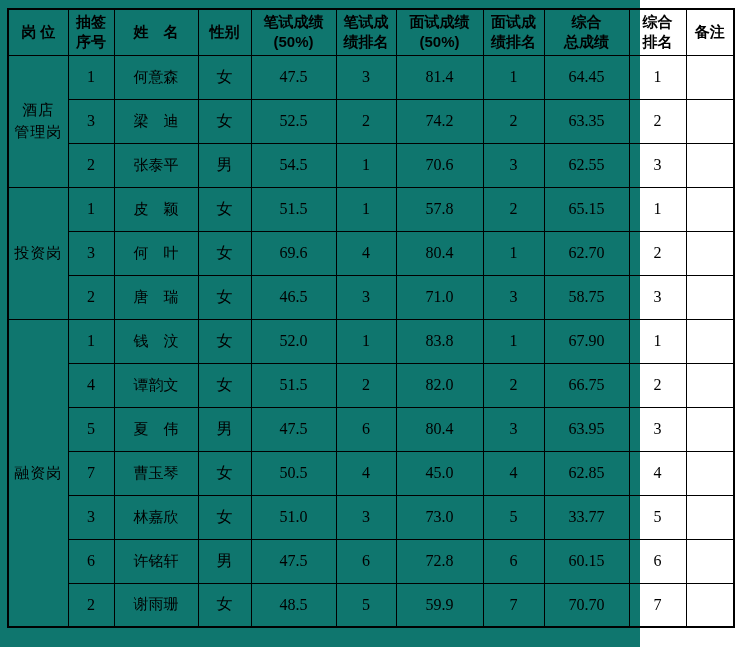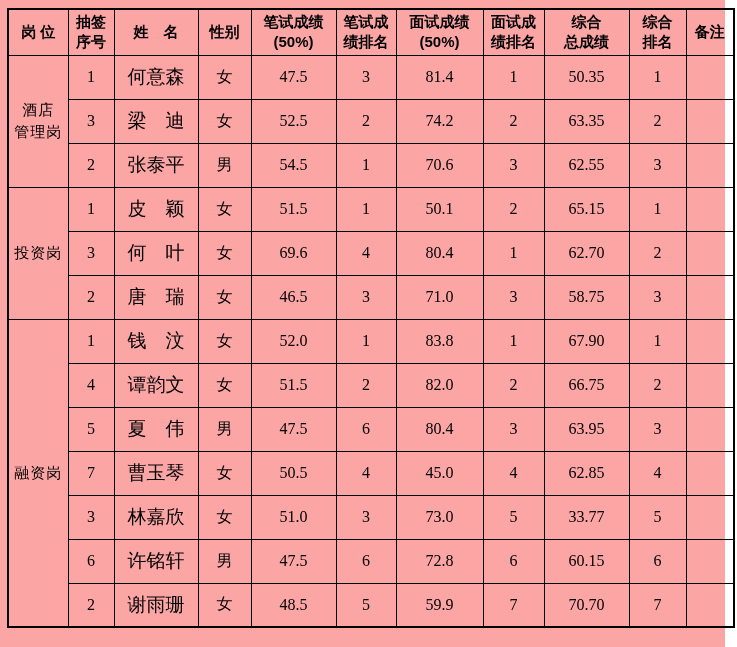--- a/index.html
+++ b/index.html
@@ -1,23 +1,23 @@
 <!DOCTYPE html>
 <html><head>
 <meta charset="utf-8">
 <style>
   html, body {
     margin: 0;
     padding: 0;
     background: #ffffff;
   }
   .page {
-    width: 725px;
+    width: 640px;
     height: 647px;
-    background: #fca5a5;
+    background: #0f766e;
     box-sizing: border-box;
     padding: 8px 0 0 7px;
     font-family: "Liberation Serif", "DejaVu Serif", serif;
     color: #000000;
   }
   table.score-table {
     border-collapse: collapse;
     table-layout: fixed;
     width: 726px;
     border: 2px solid #000000;
@@ -42,21 +42,21 @@
     font-size: 16px;
     height: 44px;
     white-space: pre-line;
   }
   .score-table td.pos {
     font-size: 15px;
     line-height: 1.5;
     letter-spacing: 1px;
   }
   .score-table td.name {
-    font-size: 19px;
+    font-size: 15px;
   }
   .score-table td.num {
     font-size: 16px;
   }
 </style>
 </head>
 <body>
 
 <div class="page">
   <table class="score-table">
@@ -99,21 +99,21 @@
         <tr>
           <td rowspan="3" class="pos">酒店
 管理岗</td>
           <td class="num">1</td>
           <td class="name">何意森</td>
           <td class="num">女</td>
           <td class="num">47.5</td>
           <td class="num">3</td>
           <td class="num">81.4</td>
           <td class="num">1</td>
-          <td class="num">50.35</td>
+          <td class="num">64.45</td>
           <td class="num">1</td>
           <td class="num"></td>
         </tr>
         <tr>
           <td class="num">3</td>
           <td class="name">梁　迪</td>
           <td class="num">女</td>
           <td class="num">52.5</td>
           <td class="num">2</td>
           <td class="num">74.2</td>
@@ -134,21 +134,21 @@
           <td class="num">3</td>
           <td class="num"></td>
         </tr>
         <tr>
           <td rowspan="3" class="pos">投资岗</td>
           <td class="num">1</td>
           <td class="name">皮　颖</td>
           <td class="num">女</td>
           <td class="num">51.5</td>
           <td class="num">1</td>
-          <td class="num">50.1</td>
+          <td class="num">57.8</td>
           <td class="num">2</td>
           <td class="num">65.15</td>
           <td class="num">1</td>
           <td class="num"></td>
         </tr>
         <tr>
           <td class="num">3</td>
           <td class="name">何　叶</td>
           <td class="num">女</td>
           <td class="num">69.6</td>

